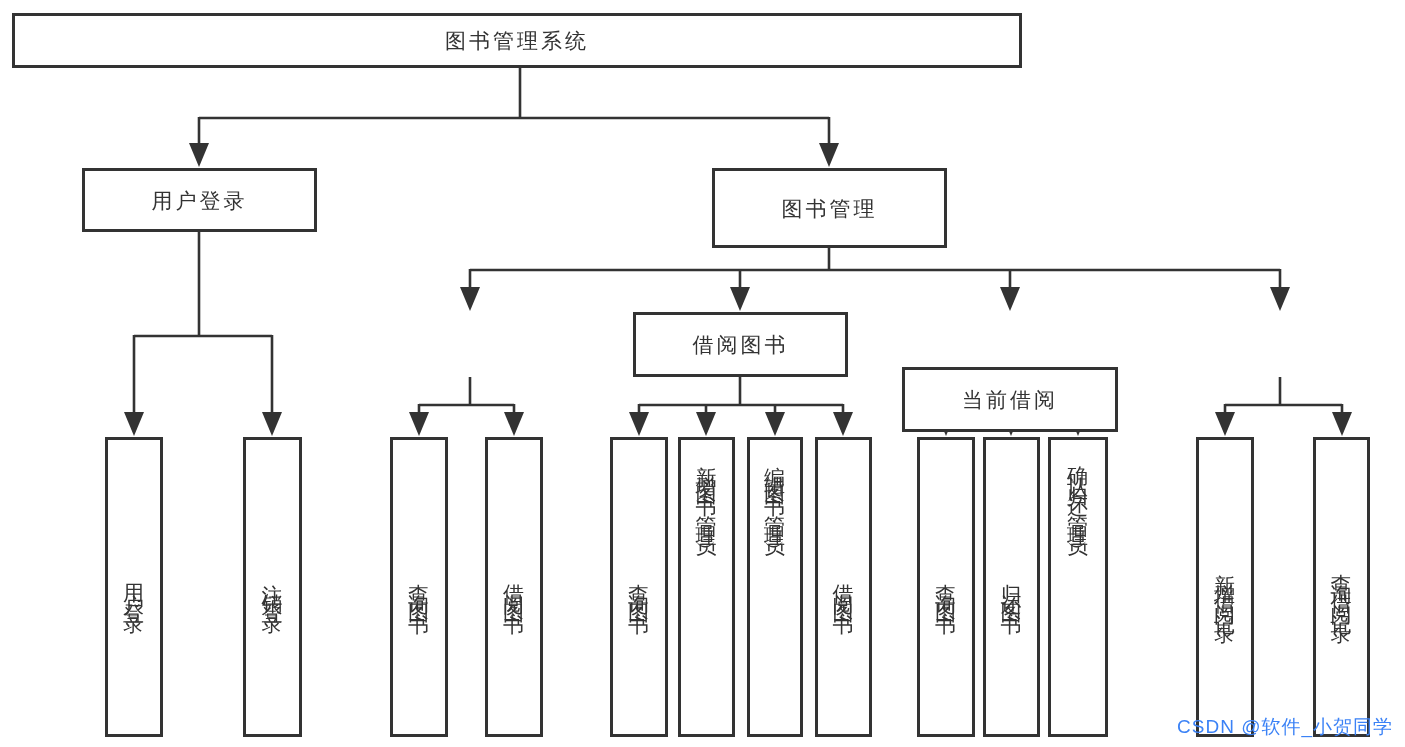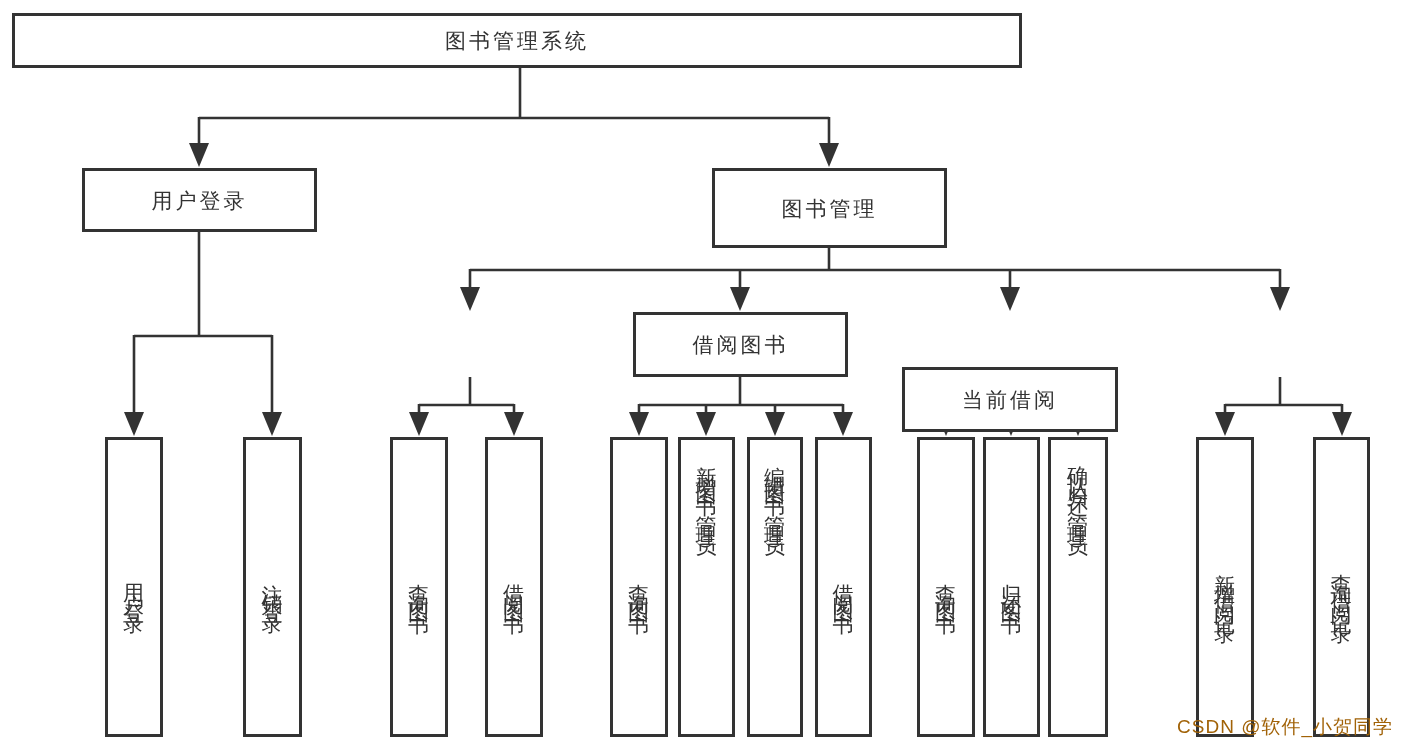--- a/index.html
+++ b/index.html
@@ -41,21 +41,21 @@
   .node.v.top {
     justify-content: flex-start;
     padding-top: 9px;
   }
   .watermark {
     position: absolute;
     right: 12px;
     bottom: 7px;
     font-size: 19px;
     letter-spacing: 1px;
-    color: #a16207;
+    color: #3b82f6;
     white-space: nowrap;
   }
 </style>
 </head>
 <body>
 
 <div class="canvas">
 
   <svg class="connectors" viewBox="0 0 1405 747" xmlns="http://www.w3.org/2000/svg">
     <g stroke="#333333" stroke-width="2.6" fill="none">

